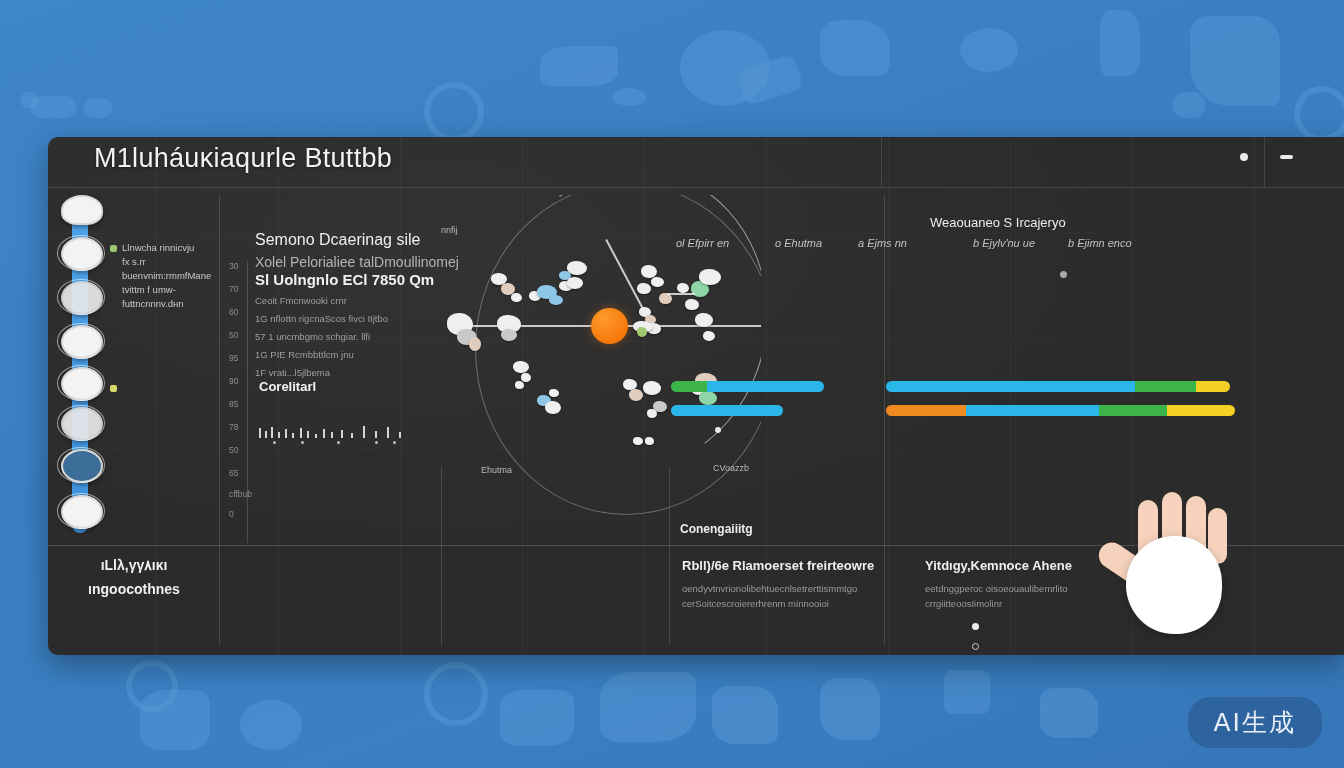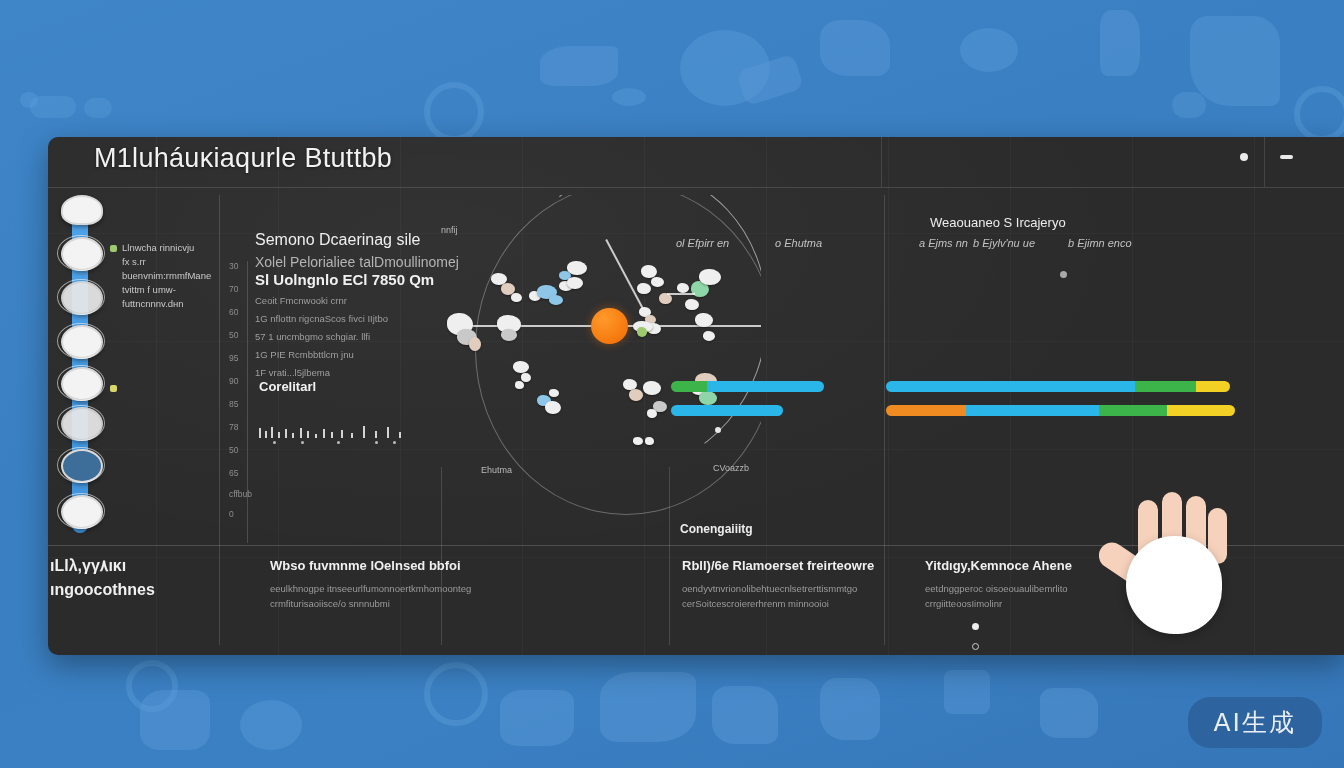--- a/index.html
+++ b/index.html
@@ -167,21 +167,21 @@
   #c4-b2{position:absolute;left:924px;top:506px;width:7px;height:7px;border-radius:50%;border:1.3px solid #cfcfcf;box-sizing:border-box;}
 
   
   .card{position:absolute;top:420px;width:200px;}
   .card-h{font-size:13px;color:#f0f0f0;font-weight:bold;line-height:17px;margin-bottom:7px;}
   .card-b{font-size:9.5px;color:#9b9b9b;line-height:15px;}
   #card1{left:2px;width:168px;}
   #card2{left:222px;width:205px;}
   #card3{left:634px;width:200px;}
   #card4{left:877px;width:200px;}
-  #card1 .card-h{font-size:16px;}
+  #card1 .card-h{font-size:14px;text-align:center;}
 
   
   #hand{position:absolute;left:1090px;top:500px;width:190px;height:160px;pointer-events:none;}
   .finger{position:absolute;background:#f6d2bd;border-radius:22px;}
   #palm{
     position:absolute;left:36px;top:36px;width:96px;height:98px;
     border-radius:50% 48% 46% 50%;
     background:#ffffff;
     box-shadow:0 3px 10px rgba(0,0,0,.25);
   }
@@ -399,21 +399,21 @@
 
     <div class="net-lbl" style="left:0px;top:30px;">nnfij</div>
     <div class="net-lbl" style="left:40px;top:270px;">Ehutma</div>
     <div class="net-lbl" style="left:272px;top:210px;">Vtars</div>
     <div class="net-bullet" style="left:274px;top:232px;"></div>
     <div class="net-lbl" style="left:272px;top:268px;">CVoazzb</div>
   </div>
 
   <div class="script" style="left:628px;top:100px;">ol Efpirr en</div>
   <div class="script" style="left:727px;top:100px;">o  Ehutma</div>
-  <div class="script" style="left:871px;top:100px;">a  Ejms nn</div>
+  <div class="script" style="left:810px;top:100px;">a  Ejms nn</div>
   <div class="script" style="left:925px;top:100px;">b  Ejylv'nu ue</div>
   <div class="script" style="left:1020px;top:100px;">b  Ejimn  enco</div>
 
   <div class="net-lbl strong" style="left:632px;top:385px;">Conengaiiitg</div>
 
   <div id="col4">
     <div id="c4-title">Weaouaneo S Ircajeryo</div>
     <div id="c4-dot"></div>
   </div>
 
@@ -440,25 +440,20 @@
   <div id="c4-b1"></div>
   <div id="c4-b2"></div>
 
   <div class="card" id="card1">
     <div class="card-h">ıLlλ,γγ۸ıκı</div>
     <div class="card-h">ıngoocothnes</div>
     <div class="card-b"></div>
     <div class="card-b"></div>
   </div>
 
-  <div class="card" id="card2">
-    <div class="card-h">Wbso fuvmnme  lOelnsed bbfoi</div>
-    <div class="card-b">eeulkhnogpe itnseeurlfumonnoertkmhomoonteg</div>
-    <div class="card-b">crmfiturisaoiisce/o snnnubmi</div>
-  </div>
 
   <div class="card" id="card3">
     <div class="card-h">Rbll)/6e Rlamoerset freirteowre</div>
     <div class="card-b">oendyvtnvrionolibehtuecnlsetrerttismmtgo</div>
     <div class="card-b">cerSoitcescroiererhrenm minnooioi</div>
   </div>
 
   <div class="card" id="card4">
     <div class="card-h">Yitdıgy,Kemnoce Ahene</div>
     <div class="card-b">eetdnggperoc oisoeouaulibemrlito</div>

